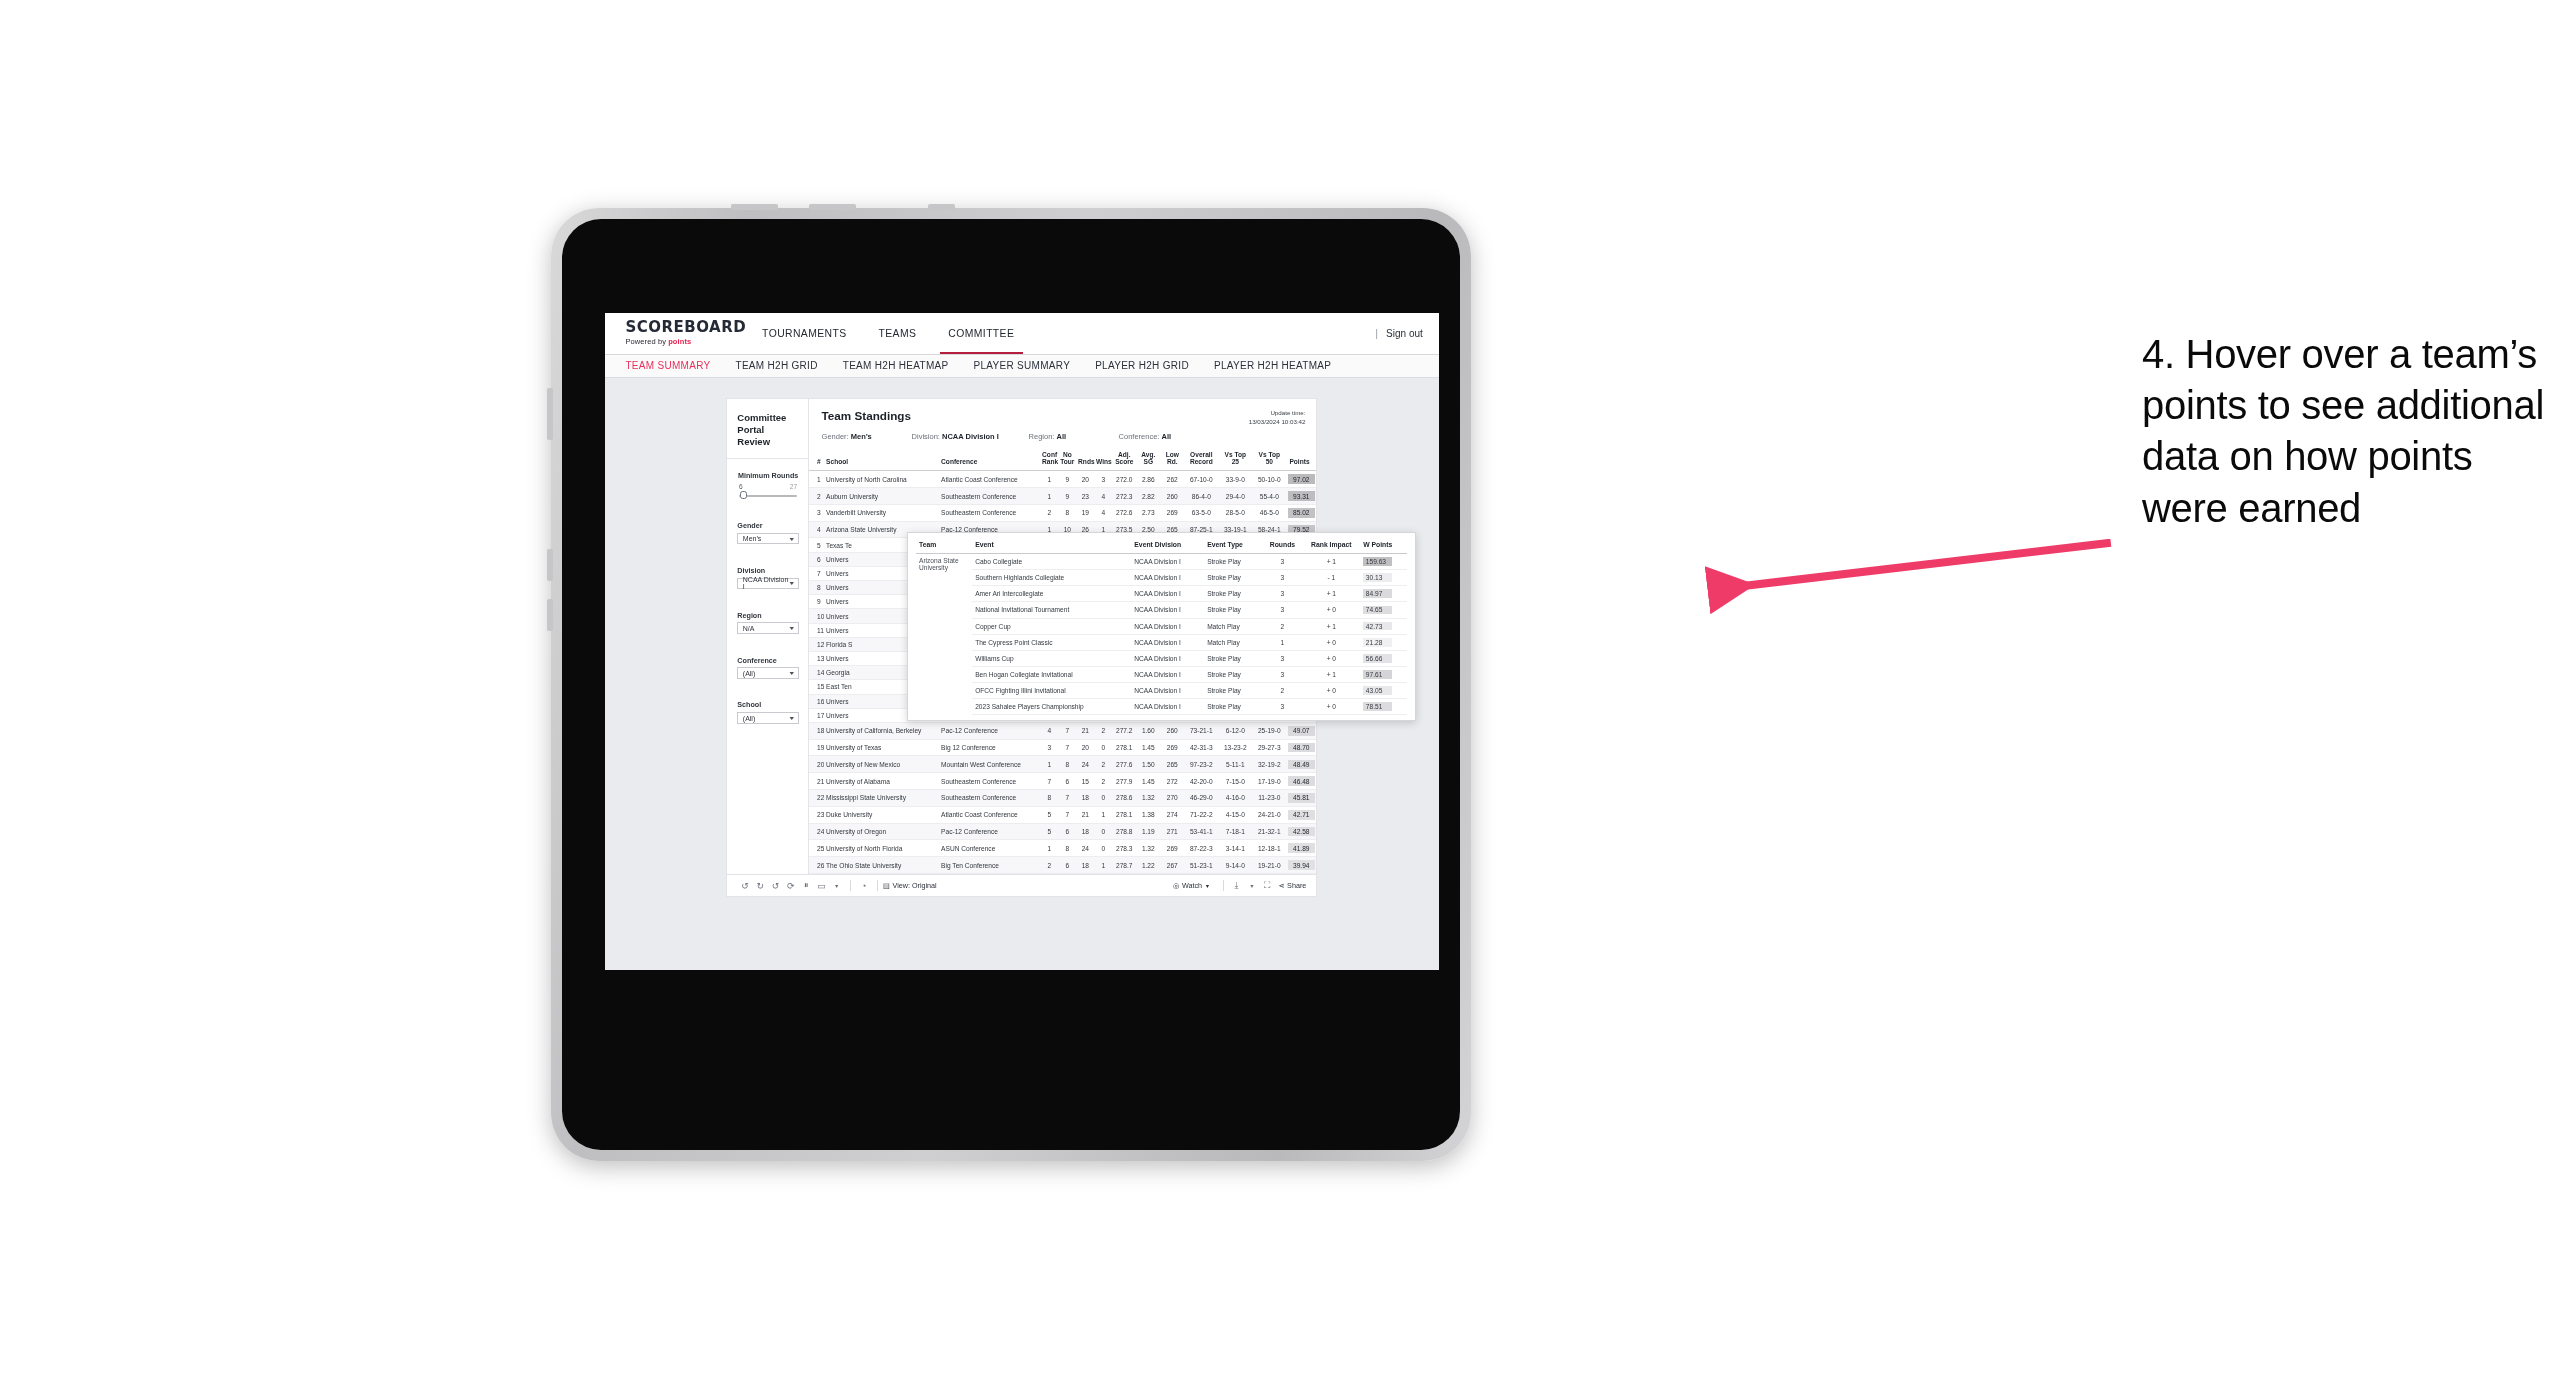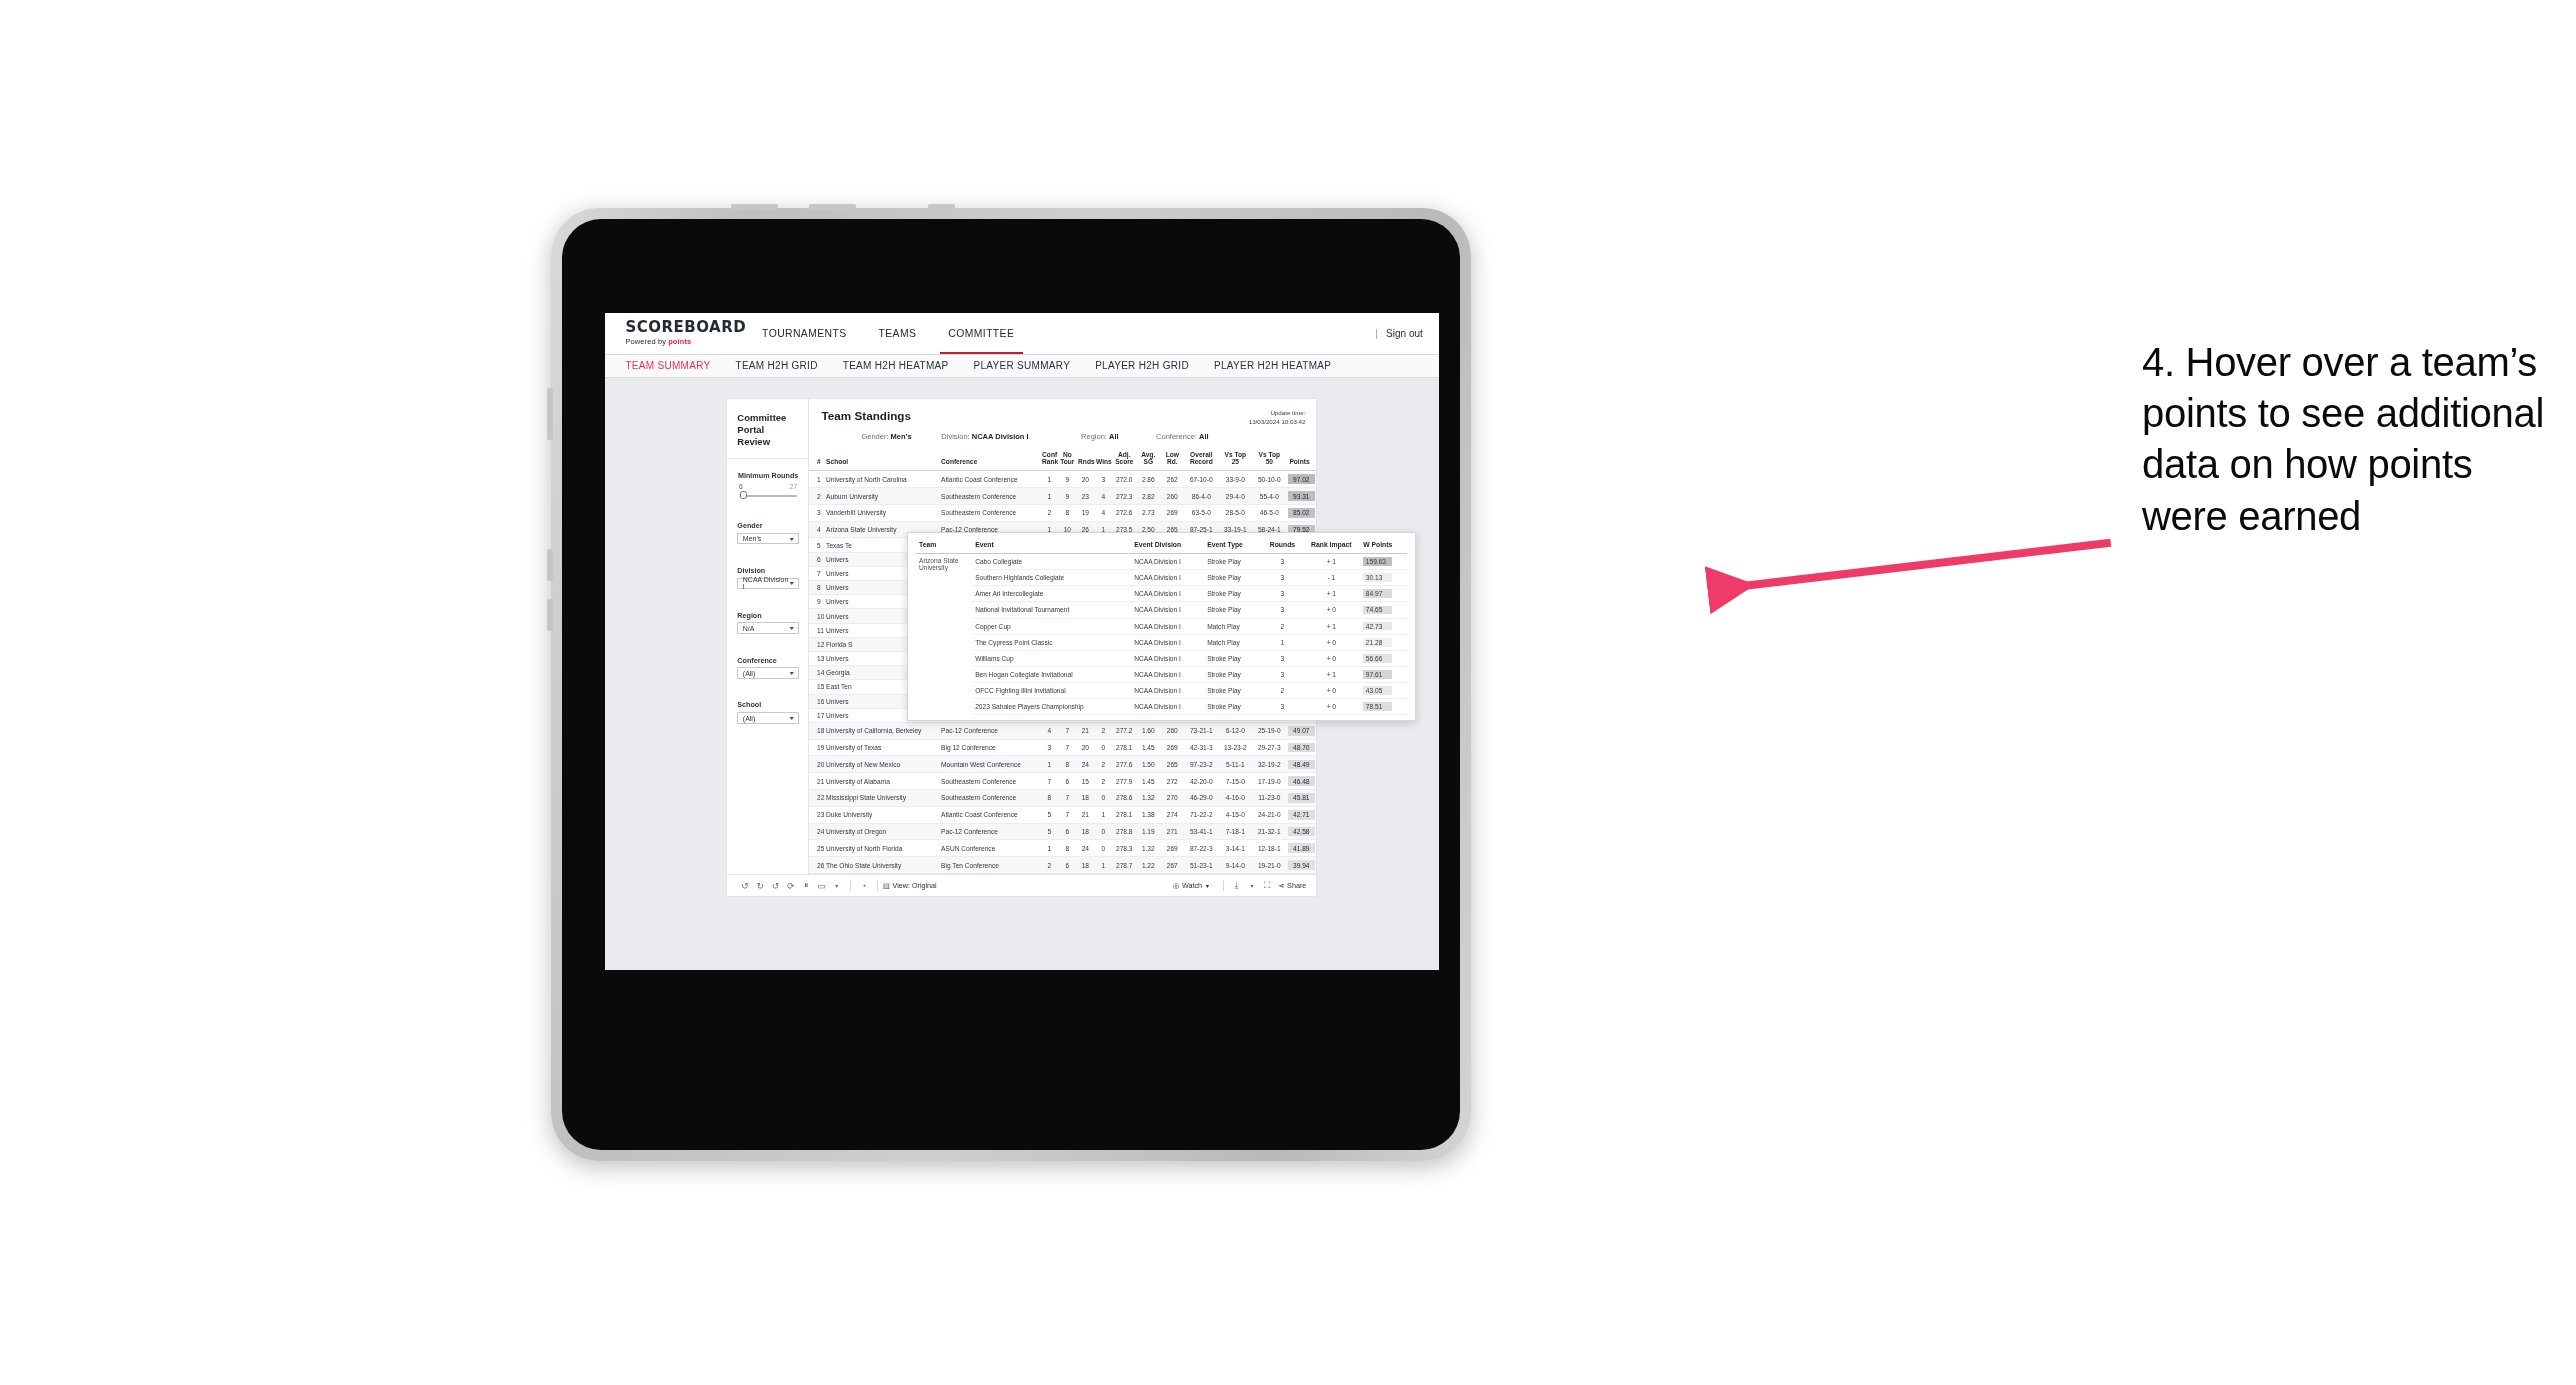--- a/index.html
+++ b/index.html
@@ -68,21 +68,21 @@
   .fsel .car { font-size:5.4px; color:#4d5259; transform:scaleX(1.4); }
   .fspacer { height:21.5px; }
 
   
   .panel { flex:1; display:flex; flex-direction:column; }
   .ptitle-row { display:flex; justify-content:space-between; padding:10px 10.8px 0 12.6px; }
   .ptitle { font-size:11.7px; font-weight:bold; color:#1c2129;text-align:center; }
   .updwrap { text-align:right; font-size:6.2px; color:#3b4047; line-height:1.35; }
   .filterline { display:flex; padding:6.3px 0 8px 12.6px; font-size:7.5px; color:#6b7078; }
   .filterline span { margin-right:0; }
-  .filterline .fi { width:90px;text-align:right; }
+  .filterline .fi { width:90px; }
   .filterline .fi b { color:#1d2229; font-weight:bold; }
   .filterline .fi.w130 { width:117px; }
   .filterline .fi.w100 { width:90px; }
 
   
   .tbl { width:100%; border-collapse:collapse; table-layout:fixed; font-size:6.6px; color:#31363d; }
   .tbl thead th { font-weight:bold; color:#1d2229; font-size:6.6px; vertical-align:bottom;
                   padding:1.8px 1.8px 4.5px; border-bottom:0.9px solid #cdced2; background:#fff; line-height:1.12; }
   .tbl tbody td { padding:3.1px 1.8px; border-bottom:0.9px solid #ededf0; white-space:nowrap; overflow:hidden; }
   .tbl tbody tr:nth-child(even){ background:#f7f7f9; }
@@ -119,21 +119,21 @@
   .toolbar { height:22.4px; border-top:0.9px solid #e3e3e7; display:flex; align-items:center;
              padding:0 10px; gap:0; background:#fff; }
   .tb-ico { width:15.3px; height:15.3px; display:flex; align-items:center; justify-content:center;
             color:#6a7079; font-size:9px; }
   .tb-sep { width:0.9px; height:10.8px; background:#d9d9de; margin:0 5.4px; }
   .tb-text { font-size:7.2px; color:#2b3038; display:flex; align-items:center; gap:2.7px; }
   .tb-right { margin-left:auto; display:flex; align-items:center; }
 
   
   #annot { position:absolute; left:2142px; top:329px; width:424px; font-size:40px; line-height:1.28;
-           color:#0a0a0a; font-family:"Liberation Sans", sans-serif; letter-spacing:-0.3px;margin-top:8px; }
+           color:#0a0a0a; font-family:"Liberation Sans", sans-serif; letter-spacing:-0.3px; }
   #arrow { position:absolute; left:1687px; top:539px; }
 </style>
 </head>
 <body>
 
 <div id="stage">
 
   <div id="tablet">
     <div class="btn-top" style="left:180px;width:47px;"></div>
     <div class="btn-top" style="left:258px;width:47px;"></div>

